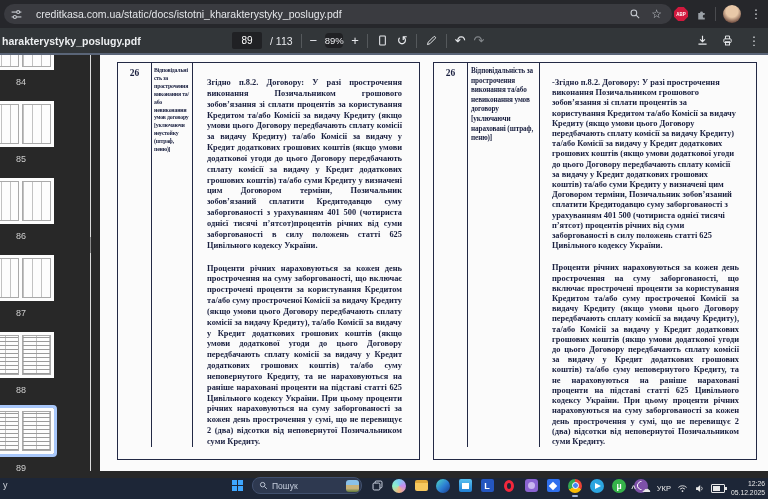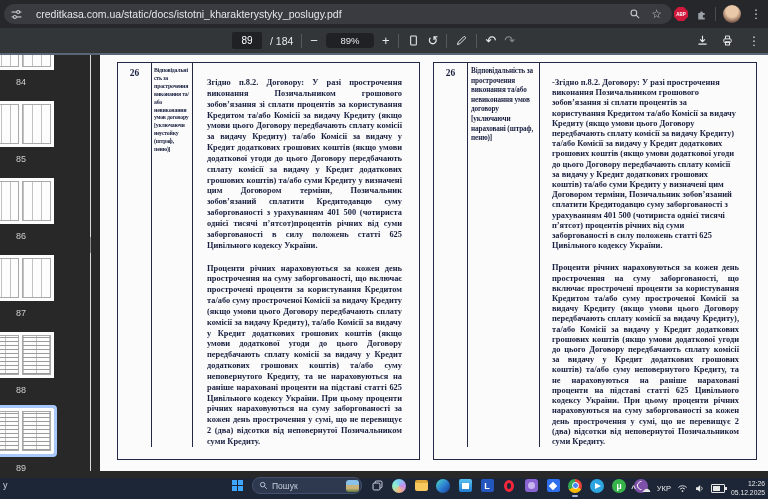--- a/index.html
+++ b/index.html
@@ -23,21 +23,21 @@
 
   
   .pdftoolbar{position:absolute;left:0;top:28px;width:768px;height:25px;background:#323639;color:#e8eaed;}
   .filename{position:absolute;left:2px;top:7px;font-size:10.5px;font-weight:bold;color:#eceef0;white-space:nowrap;}
   .pt-center{position:absolute;left:232px;top:0;height:25px;display:flex;align-items:center;gap:8px;}
   .pagebox{width:26px;height:15px;background:#202124;border:none;color:#fff;text-align:center;
            font-size:10px;border-radius:2px;font-family:"Liberation Sans",sans-serif;}
   .ptotal{font-size:10.5px;color:#e8eaed;}
   .vdiv{width:1px;height:14px;background:#55595c;}
   .tbtn{background:none;border:none;color:#e8eaed;font-size:13px;line-height:1;padding:0;cursor:default;}
-  .zoombox{width:48px;height:15px;background:#202124;border-radius:4px;font-size:9.5px;
+  .zoombox{width:18px;height:15px;background:#202124;border-radius:4px;font-size:9.5px;
            display:flex;align-items:center;justify-content:center;}
   .uglyph{font-size:13px;color:#e8eaed;line-height:1;}
   .uglyph.dis{color:#84888c;}
   .pt-right{position:absolute;right:6px;top:0;height:25px;display:flex;align-items:center;gap:12px;}
   .blue-line{position:absolute;left:0;top:53px;width:768px;height:2px;background:#5a6578;}
 
   
   .sidebar{position:absolute;left:0;top:55px;width:91px;height:416px;background:#282828;overflow:hidden;}
   .thumb{position:absolute;left:-12px;width:66px;height:46px;background:#fdfdfd;}
   .thumb .pnl{position:absolute;top:3px;bottom:3px;border:1px solid #a9a9a9;
@@ -146,23 +146,24 @@
             <path fill="#9aa0a6" d="M4 6h2.2a1.8 1.8 0 1 1 3.6 0H12v2.4a1.8 1.8 0 1 0 0 3.4V14H4z"></path>
           </svg>
       </span>
       <div class="tdiv"></div>
       <div class="avatar"></div>
       <div class="kebab">⋮</div>
     </div>
   </div>
 
   <div class="pdftoolbar">
+    <div class="filename">harakterystyky_poslugy.pdf</div>
     <div class="pt-center">
       <input class="pagebox" value="89" style="">
-      <span class="ptotal">/ 184</span>
+      <span class="ptotal">/ 113</span>
       <div class="vdiv"></div>
       <button class="tbtn">−</button>
       <div class="zoombox">89%</div>
       <button class="tbtn">+</button>
       <div class="vdiv"></div>
       <span>
         <svg width="13" height="13" viewBox="0 0 16 16">
             <rect x="4.5" y="2.5" width="7" height="11" rx="1" stroke="#e8eaed" stroke-width="1.3" fill="none"></rect>
           </svg>
       </span>

